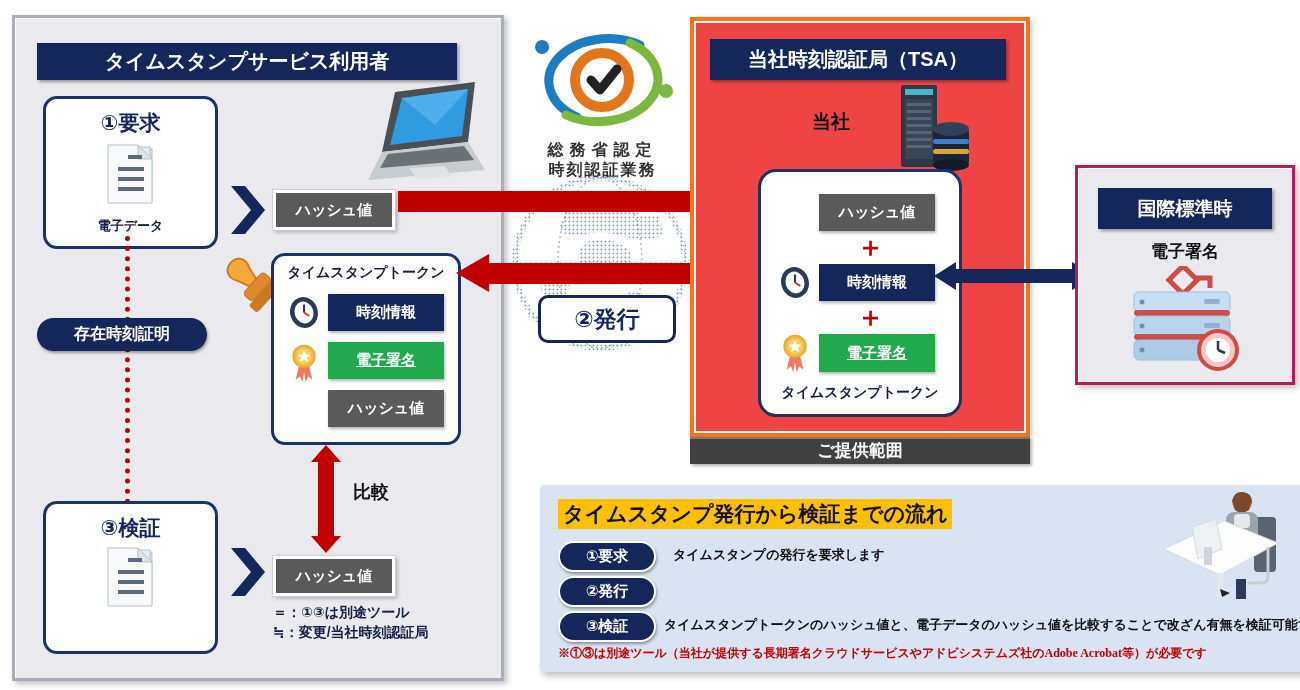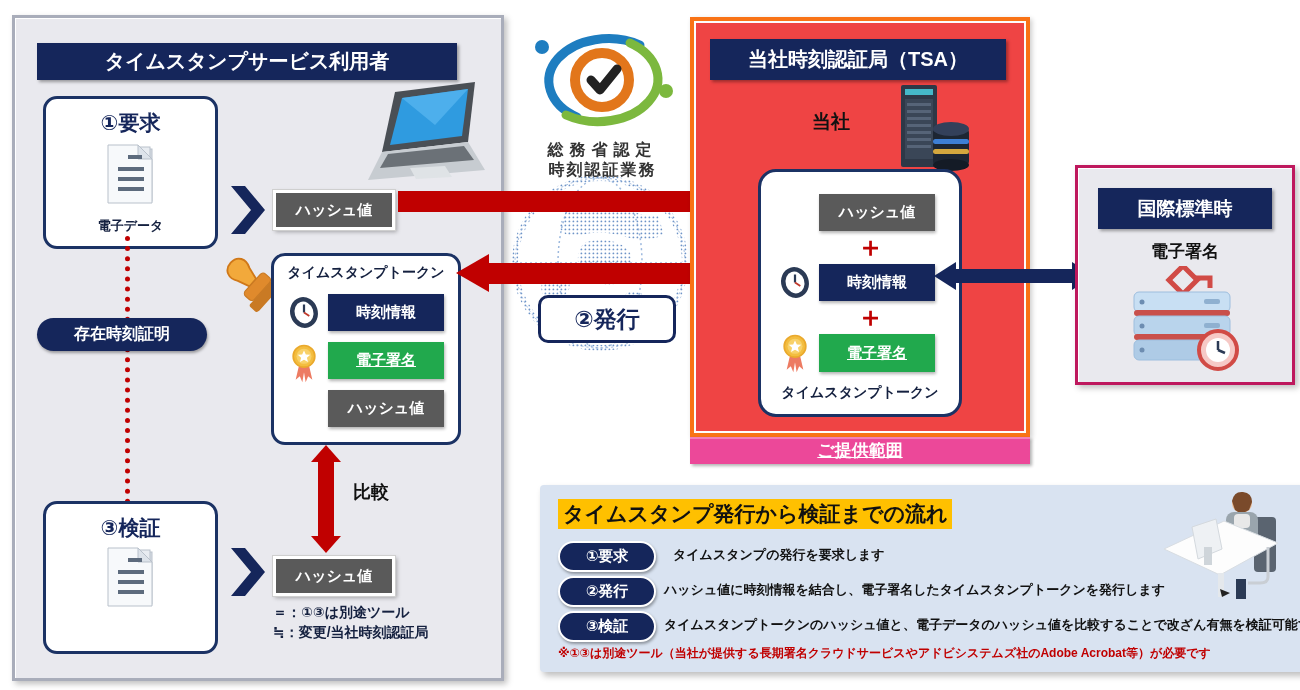--- a/index.html
+++ b/index.html
@@ -218,21 +218,21 @@
         <path d="M24 26 L28 43 L23 39 L20 46 L17 28 Z" fill="#ed7b62"></path>
         <circle cx="18" cy="15" r="13" fill="#f3bd3f" stroke="#eaa92c" stroke-width="2"></circle>
         <circle cx="18" cy="15" r="9" fill="#f8d169"></circle>
         <polygon points="18,8 20.2,12.8 25.5,13.2 21.5,16.6 22.8,21.8 18,19 13.2,21.8 14.5,16.6 10.5,13.2 15.8,12.8" fill="#fff"></polygon>
       </svg>
       <div class="abs valbox greenbox" style="left:58px;top:162px;width:116px;height:38px;">電子署名</div>
       <div class="abs" style="left:0;top:212px;width:100%;text-align:center;color:#14203f;font-weight:bold;font-size:14px;">タイムスタンプトークン</div>
     </div>
   </section>
 
-  <div class="abs hdr" style="left:690px;top:437px;width:340px;height:27px;font-size:17px;background:#ec4899;box-shadow:inset 0 2px 0 rgba(255,255,255,.3),2px 2px 3px rgba(0,0,0,.3);text-decoration:underline;">ご提供範囲</div>
+  <div class="abs hdr" style="left:690px;top:437px;width:340px;height:27px;font-size:17px;background:#404040;box-shadow:inset 0 2px 0 rgba(255,255,255,.3),2px 2px 3px rgba(0,0,0,.3);">ご提供範囲</div>
 
   <div class="abs nhead-l" style="left:934px;top:262px;"></div>
   <div class="abs nshaft" style="left:954px;top:269px;width:120px;height:14px;"></div>
   <div class="abs nhead-r" style="left:1072px;top:262px;"></div>
 
   <section class="abs panel-std">
     <div class="abs hdr" style="left:20px;top:20px;width:174px;height:41px;font-size:19px;">国際標準時</div>
     <div class="abs" style="left:0;top:72px;width:100%;text-align:center;color:#111;font-weight:bold;font-size:17px;">電子署名</div>
     <svg class="abs" style="left:48px;top:98px;" width="120" height="108" viewBox="0 0 120 108">
       <rect x="47" y="4" width="20" height="20" fill="none" stroke="#d14b46" stroke-width="5" transform="rotate(45 57 14)"></rect>
@@ -256,24 +256,23 @@
     </svg>
   </section>
 
   <section class="abs panel-flow">
     <div class="abs" style="left:18px;top:14px;">
       <span class="ttl-hl">タイムスタンプ発行から検証までの流れ</span>
     </div>
     <div class="abs pill" style="left:18px;top:56px;width:94px;height:27px;font-size:15px;border:2px solid #fff;">①要求</div>
     <div class="abs steptext" style="left:124px;top:61px;margin-left:9px;">タイムスタンプの発行を要求します</div>
     <div class="abs pill" style="left:18px;top:91px;width:94px;height:27px;font-size:15px;border:2px solid #fff;">②発行</div>
-    <div class="abs steptext" style="left:124px;top:96px;">ハッシュ値に時刻情報を結合し、電子署名したタイムスタンプトークンを発行します</div>
     <div class="abs pill" style="left:18px;top:126px;width:94px;height:27px;font-size:15px;border:2px solid #fff;">③検証</div>
     <div class="abs steptext" style="left:124px;top:131px;">タイムスタンプトークンのハッシュ値と、電子データのハッシュ値を比較することで改ざん有無を検証可能です</div>
-    <div class="abs note" style="left:18px;top:160px;">※①③は別途ツール（当社が提供する長期署名クラウドサービスやアドビシステムズ社のAdobe Acrobat等）が必要です</div>
+    <div class="abs note" style="left:18px;top:160px;font-family:Liberation Serif, serif;">※①③は別途ツール（当社が提供する長期署名クラウドサービスやアドビシステムズ社のAdobe Acrobat等）が必要です</div>
 
     <svg class="abs" style="left:618px;top:2px;" width="125" height="118" viewBox="0 0 125 118">
       <rect x="96" y="30" width="22" height="55" rx="4" fill="#5a6470"></rect>
       <circle cx="84" cy="16" r="10" fill="#e9b68c"></circle>
       <path d="M74 14 q2 -10 11 -9 q9 1 9 10 l-3 8 q-8 5 -14 0 z" fill="#7a4a2b"></path>
       <rect x="68" y="25" width="32" height="30" rx="8" fill="#9aa5ad"></rect>
       <rect x="76" y="27" width="16" height="14" rx="4" fill="#e8e8e8"></rect>
       <polygon points="6,62 66,34 120,56 62,88" fill="#fdfdfd" stroke="#d8dde2"></polygon>
       <polygon points="34,40 58,32 64,62 40,72" fill="#eef1f4" stroke="#d4d9de"></polygon>
       <rect x="46" y="60" width="8" height="18" fill="#cfd5da"></rect>

